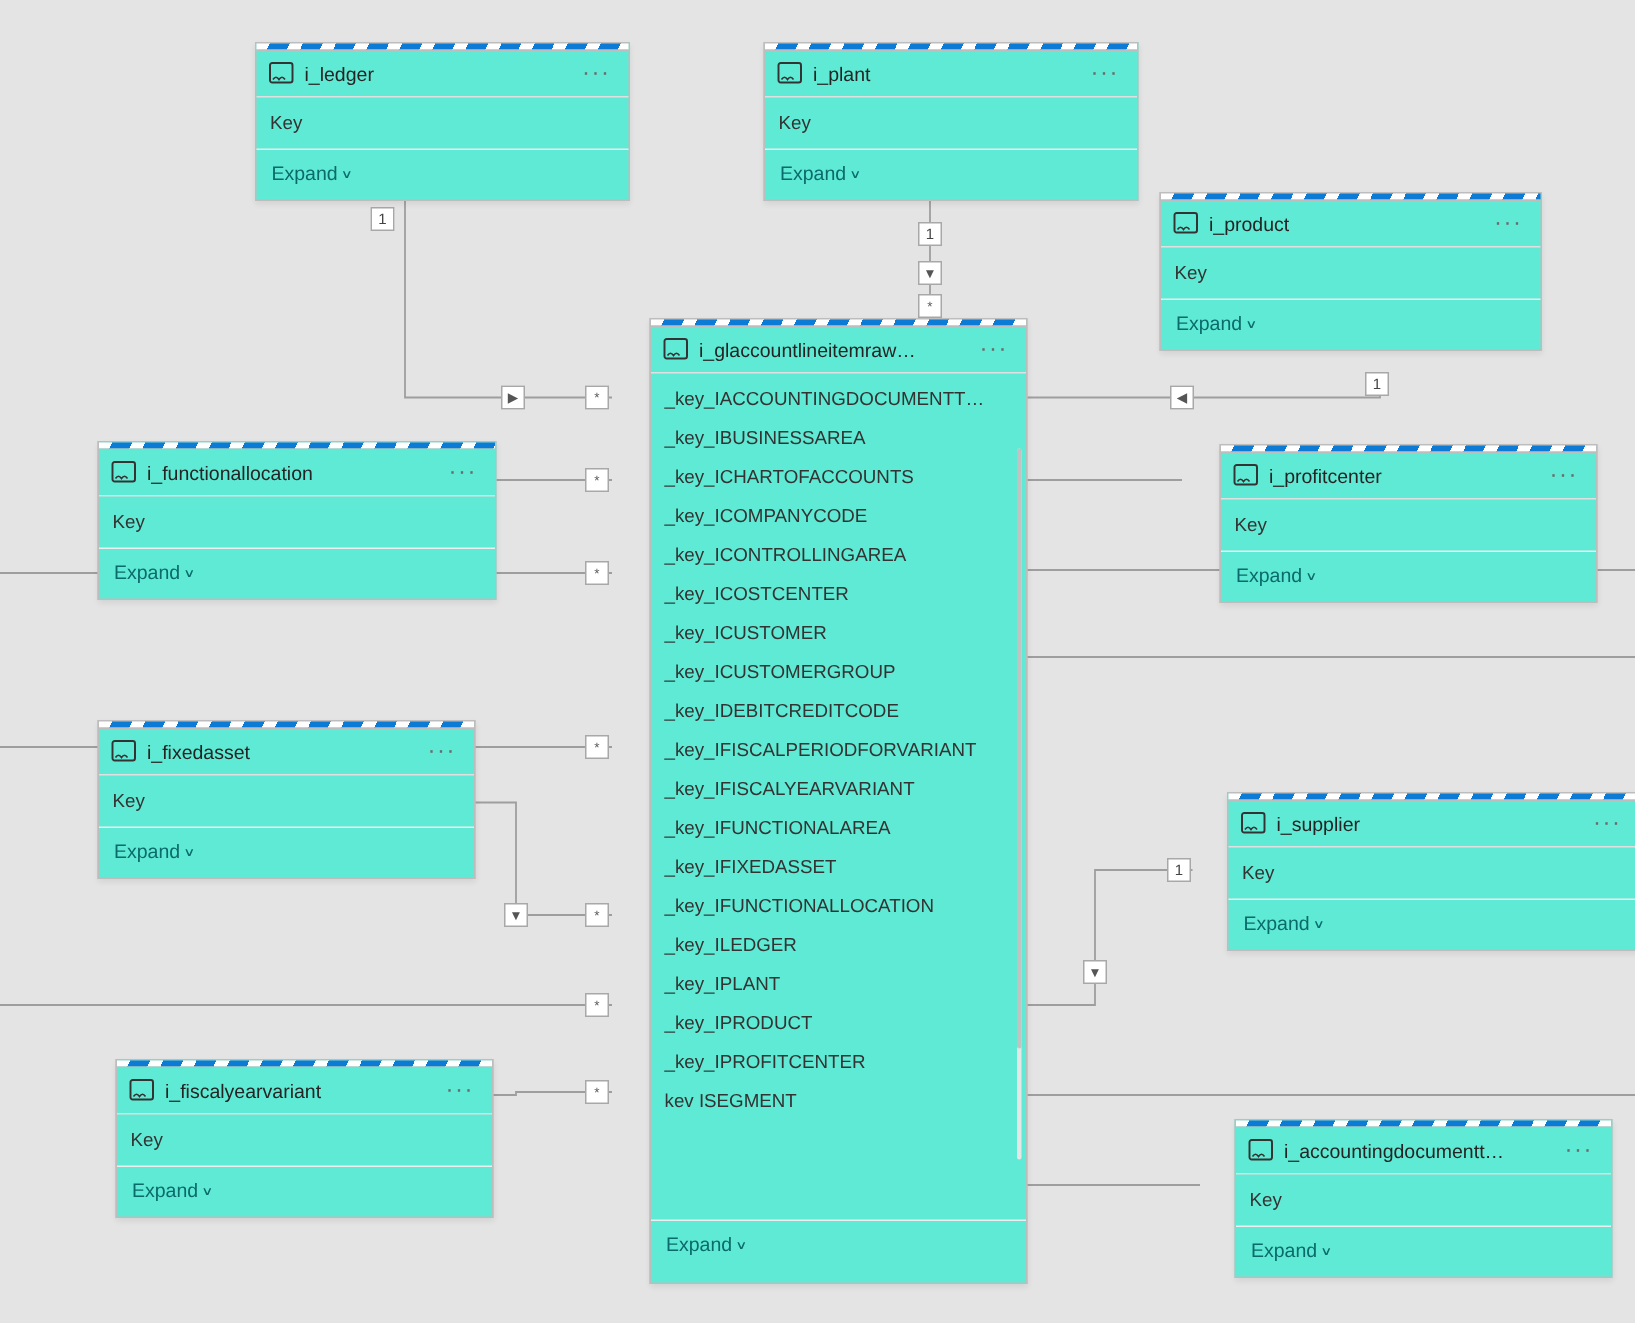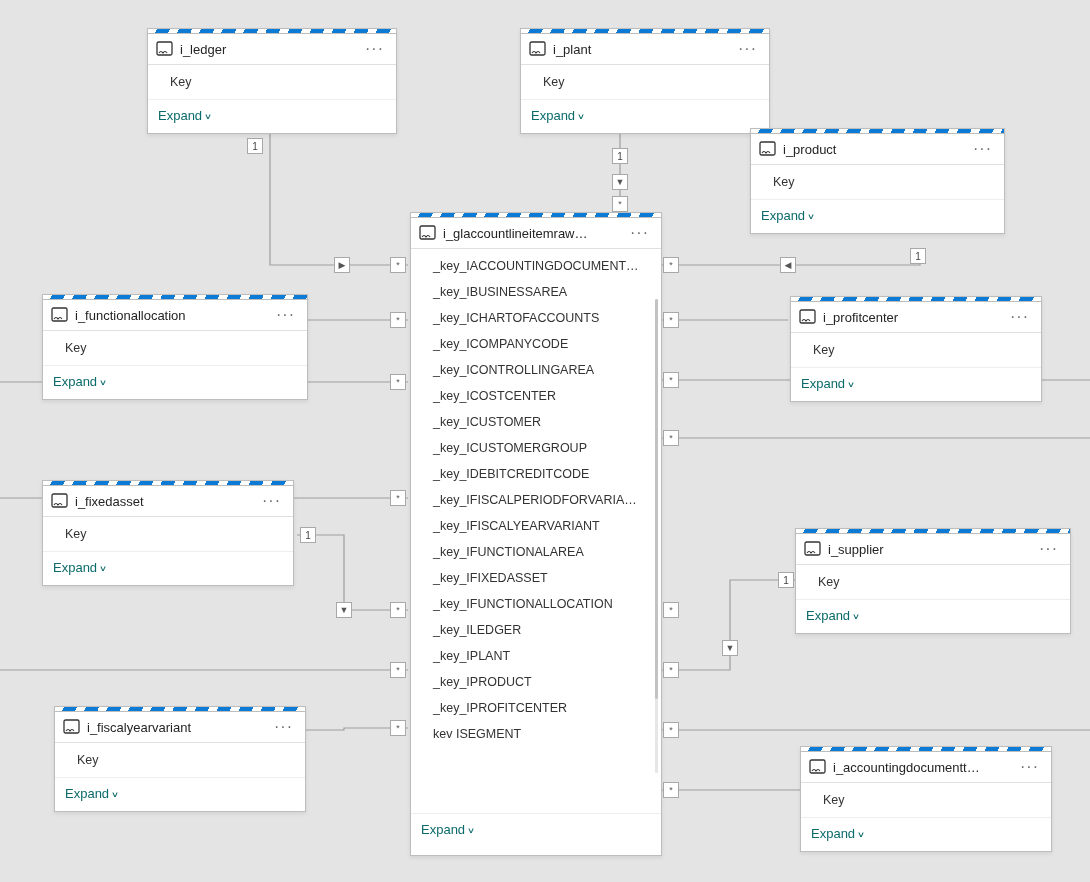--- a/index.html
+++ b/index.html
@@ -20,23 +20,24 @@
   }
   svg.wires {
     position: absolute;
     inset: 0;
     width: 1090px;
     height: 882px;
     pointer-events: none;
   }
   .node {
     position: absolute;
-    background: #ffffff;
+    background: #5eead4;
     border: 1px solid #bdbdbd;
     box-shadow: 0 2px 4px rgba(0,0,0,0.08);
+    margin-left: 23px;
   }
   .node .stripe {
     height: 5px;
     background: repeating-linear-gradient(
       115deg,
       #ffffff 0 8px,
       #0b7bd6 8px 20px
     );
     border-bottom: 1px solid #bdbdbd;
   }
@@ -60,21 +61,21 @@
     font-size: 16px;
     color: #6b6b6b;
     letter-spacing: 1px;
     cursor: pointer;
     padding: 0 2px;
   }
   .node .body {
     padding: 4px 0;
   }
   .node .field {
-    padding: 6px 22px;
+    padding: 6px 9px;
     font-size: 12.5px;
     color: #333;
     white-space: nowrap;
     overflow: hidden;
     text-overflow: ellipsis;
   }
   .node .expand {
     padding: 8px 1px 10px 10px;
     font-size: 13px;
     color: #0b6a6a;
@@ -224,21 +225,21 @@
     </span>
     <span class="title">i_ledger</span>
     <span class="more">···</span>
   </div>
   <div class="body">
         <div class="field">Key</div>
       </div>
   <div class="expand"><span>Expand</span><span class="chev">∨</span></div>
 </div>
 
-<div class="node" style="left:520px; top:28px; width:250px;">
+<div class="node" style="left:486px; top:28px; width:250px;">
   <div class="stripe"></div>
   <div class="titlebar">
     <span class="icon-table">
       <svg viewBox="0 0 18 16">
             <rect x="1" y="1" width="15" height="13" rx="1.5" fill="none" stroke="#333" stroke-width="1.3"></rect>
             <path d="M3 12 Q5 9 7 12 Q9 9 11 12" stroke="#333" stroke-width="1.1" fill="none"></path>
           </svg>
     </span>
     <span class="title">i_plant</span>
     <span class="more">···</span>

